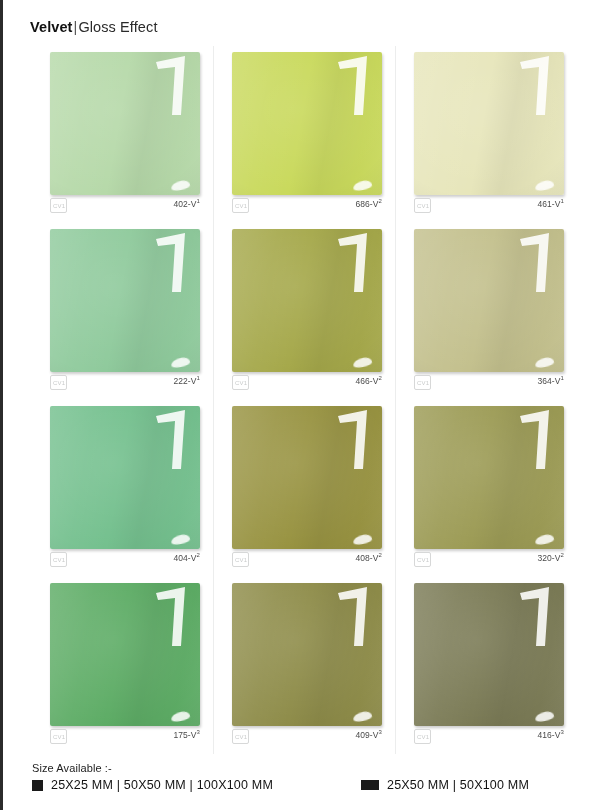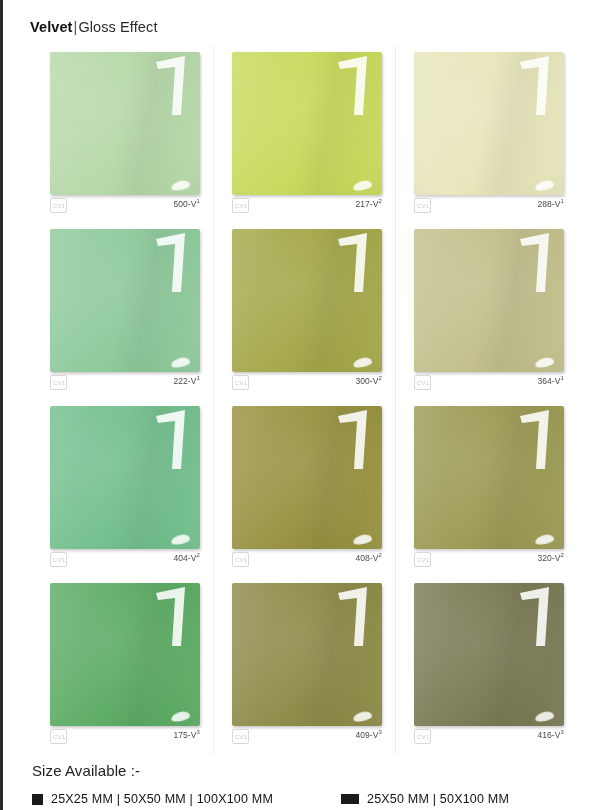--- a/index.html
+++ b/index.html
@@ -188,35 +188,35 @@
   }
 
   
   .footer {
     position: absolute;
     left: 32px;
     top: 762px;
     width: 560px;
   }
   .footer-title {
-    font-size: 15px;
+    font-size: 11px;
     color: #1d1d1d;
-    margin-bottom: 13px;
+    margin-bottom: 4px;
     letter-spacing: .1px;
   }
   .footer-row {
     display: flex;
     align-items: center;
   }
   .size-entry {
     display: flex;
     align-items: center;
     justify-content: flex-end;
   }
-  .size-entry.second { margin-left: 68px; }
+  .size-entry.second { margin-left: 88px; }
 
   .sw {
     display: inline-block;
     background: #1a1a1a;
     margin-right: 8px;
   }
   .sw.square { width: 11px; height: 11px; }
   .sw.rect   { width: 18px; height: 10px; }
 
   .size-text {
@@ -249,63 +249,63 @@
                 <path d="M1 7 L30 1 L26 60 L17 60 L20 12 L3 14 Z" fill="rgba(255,255,255,0.88)"></path>
               </svg>
             </div>
             <div class="gloss-flick"></div>
           </div>
         </div>
         <div class="caption">
           <span class="size-icon">
             <span class="glyph">CV1</span>
           </span>
-          <span class="code"><span>500-V</span><sup>1</sup></span>
+          <span class="code"><span>402-V</span><sup>1</sup></span>
         </div>
       </div>
       <div class="cell col2">
         <div class="tile-wrap">
           <div class="tile" style="--tile-color:#c9d95c">
             <div class="glaze"></div>
             <div class="shade"></div>
             <div class="vign"></div>
             <div class="gloss-hook">
               <svg viewBox="0 0 36 62" width="36" height="62">
                 <path d="M1 7 L30 1 L26 60 L17 60 L20 12 L3 14 Z" fill="rgba(255,255,255,0.88)"></path>
               </svg>
             </div>
             <div class="gloss-flick"></div>
           </div>
         </div>
         <div class="caption">
           <span class="size-icon">
             <span class="glyph">CV1</span>
           </span>
-          <span class="code"><span>217-V</span><sup>2</sup></span>
+          <span class="code"><span>686-V</span><sup>2</sup></span>
         </div>
       </div>
       <div class="cell col3">
         <div class="tile-wrap">
           <div class="tile" style="--tile-color:#e7e6bb">
             <div class="glaze"></div>
             <div class="shade"></div>
             <div class="vign"></div>
             <div class="gloss-hook">
               <svg viewBox="0 0 36 62" width="36" height="62">
                 <path d="M1 7 L30 1 L26 60 L17 60 L20 12 L3 14 Z" fill="rgba(255,255,255,0.88)"></path>
               </svg>
             </div>
             <div class="gloss-flick"></div>
           </div>
         </div>
         <div class="caption">
           <span class="size-icon">
             <span class="glyph">CV1</span>
           </span>
-          <span class="code"><span>288-V</span><sup>1</sup></span>
+          <span class="code"><span>461-V</span><sup>1</sup></span>
         </div>
       </div>
       <div class="cell col1">
         <div class="tile-wrap">
           <div class="tile" style="--tile-color:#8fca9c">
             <div class="glaze"></div>
             <div class="shade"></div>
             <div class="vign"></div>
             <div class="gloss-hook">
               <svg viewBox="0 0 36 62" width="36" height="62">
@@ -333,21 +333,21 @@
                 <path d="M1 7 L30 1 L26 60 L17 60 L20 12 L3 14 Z" fill="rgba(255,255,255,0.88)"></path>
               </svg>
             </div>
             <div class="gloss-flick"></div>
           </div>
         </div>
         <div class="caption">
           <span class="size-icon">
             <span class="glyph">CV1</span>
           </span>
-          <span class="code"><span>300-V</span><sup>2</sup></span>
+          <span class="code"><span>466-V</span><sup>2</sup></span>
         </div>
       </div>
       <div class="cell col3">
         <div class="tile-wrap">
           <div class="tile" style="--tile-color:#c3c08d">
             <div class="glaze"></div>
             <div class="shade"></div>
             <div class="vign"></div>
             <div class="gloss-hook">
               <svg viewBox="0 0 36 62" width="36" height="62">

